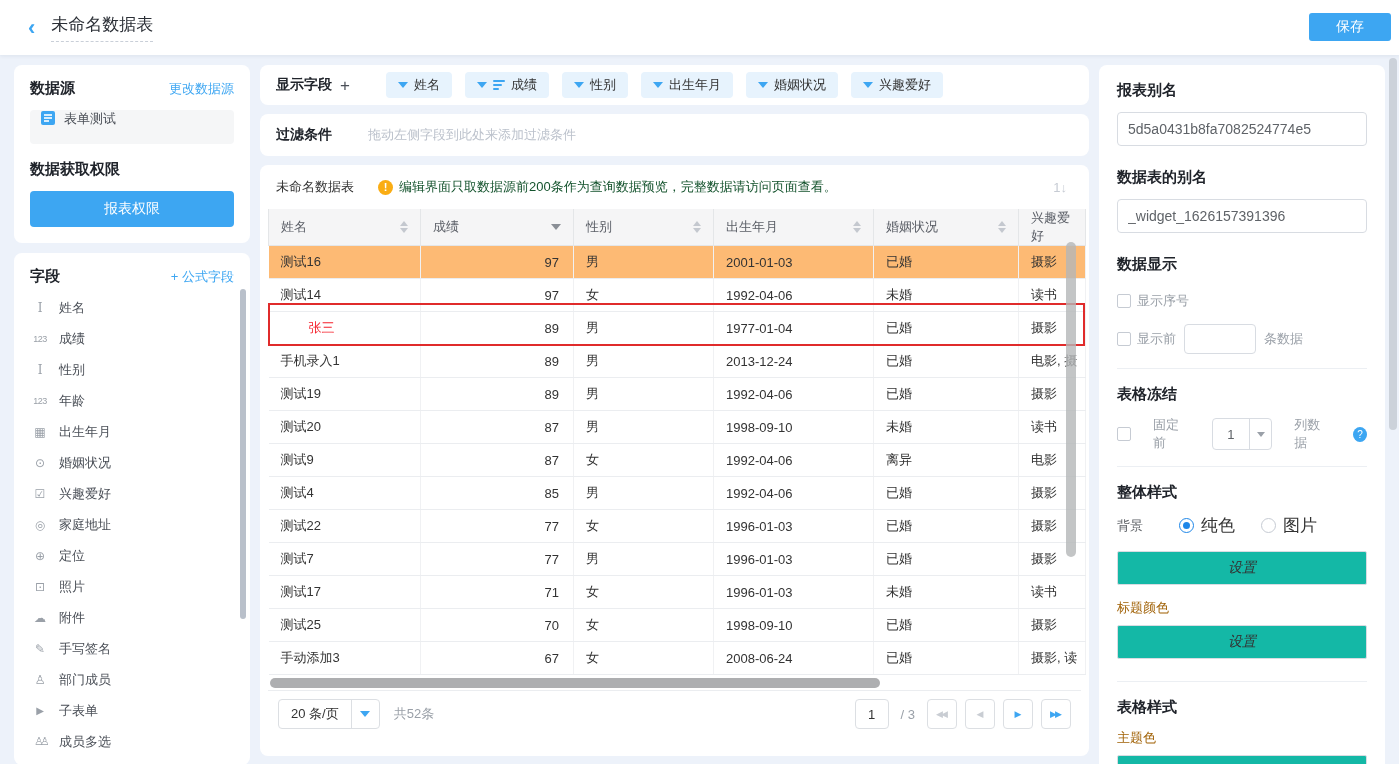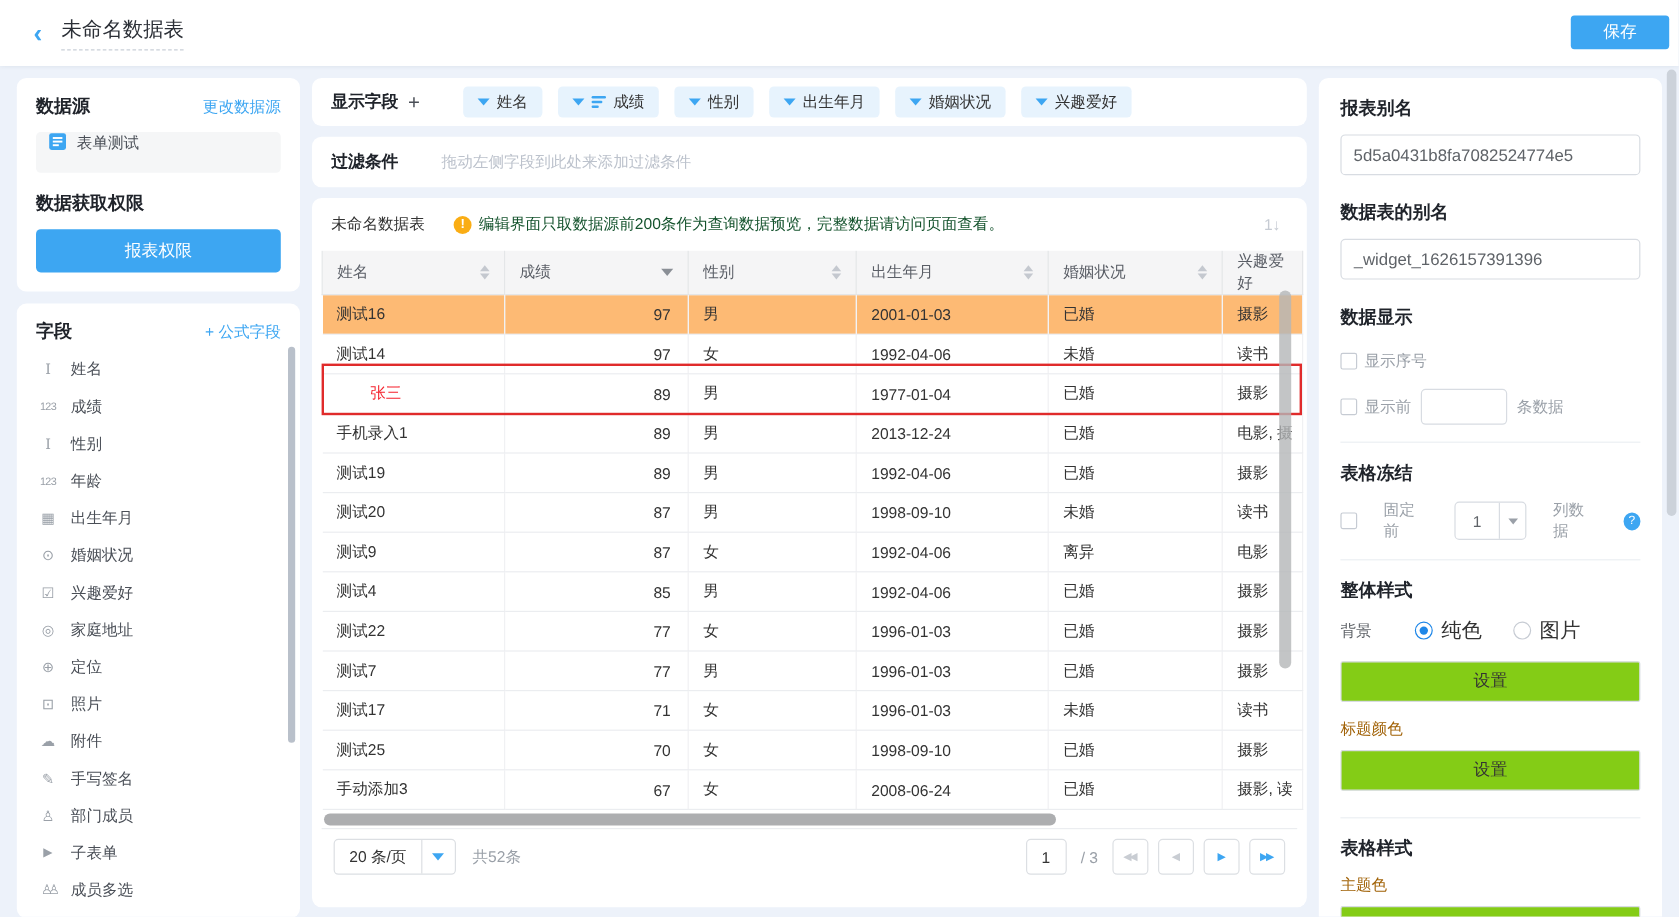--- a/index.html
+++ b/index.html
@@ -132,22 +132,22 @@
   .help-ic { width:15px; height:15px; border-radius:50%; background:#3da6f2; color:#fff; font-size:10px;
              display:flex; align-items:center; justify-content:center; cursor:pointer; }
   .radio-row { display:flex; align-items:center; margin-bottom:14px; }
   .radio-lbl { font-size:13px; color:#5f6368; width:62px; }
   .radio { width:15px; height:15px; border-radius:50%; border:1px solid #c6cbd3; background:#fff;
            margin-right:7px; flex:none; cursor:pointer; position:relative; }
   .radio.on { border-color:#1f87e8; }
   .radio.on::after { content:""; position:absolute; left:3px; top:3px; width:7px; height:7px;
                      border-radius:50%; background:#1f87e8; }
   .radio-opt { display:flex; align-items:center; margin-right:26px; font-size:17px; color:#333; }
-  .set-btn { width:100%; height:34px; border:1px solid #d8dce2; border-radius:2px; background:#84cc16;
-             font-size:14px; color:#333; cursor:pointer; font-family:inherit; }
+  .set-btn { width:100%; height:34px; border:1px solid #d8dce2; border-radius:2px; background:#14b8a6;
+             font-size:14px; color:#333; cursor:pointer; font-family:inherit;font-style:italic; }
   .sub-label { font-size:13px; color:#a16207; margin:14px 0 8px; }
 
   .win-scroll { position:absolute; right:2px; top:58px; width:8px; height:372px; background:#ccd2da;
                 border-radius:4px; z-index:30; cursor:pointer; }
 </style>
 </head>
 <body>
 
 <div class="topbar">
   <span class="back">‹</span>

